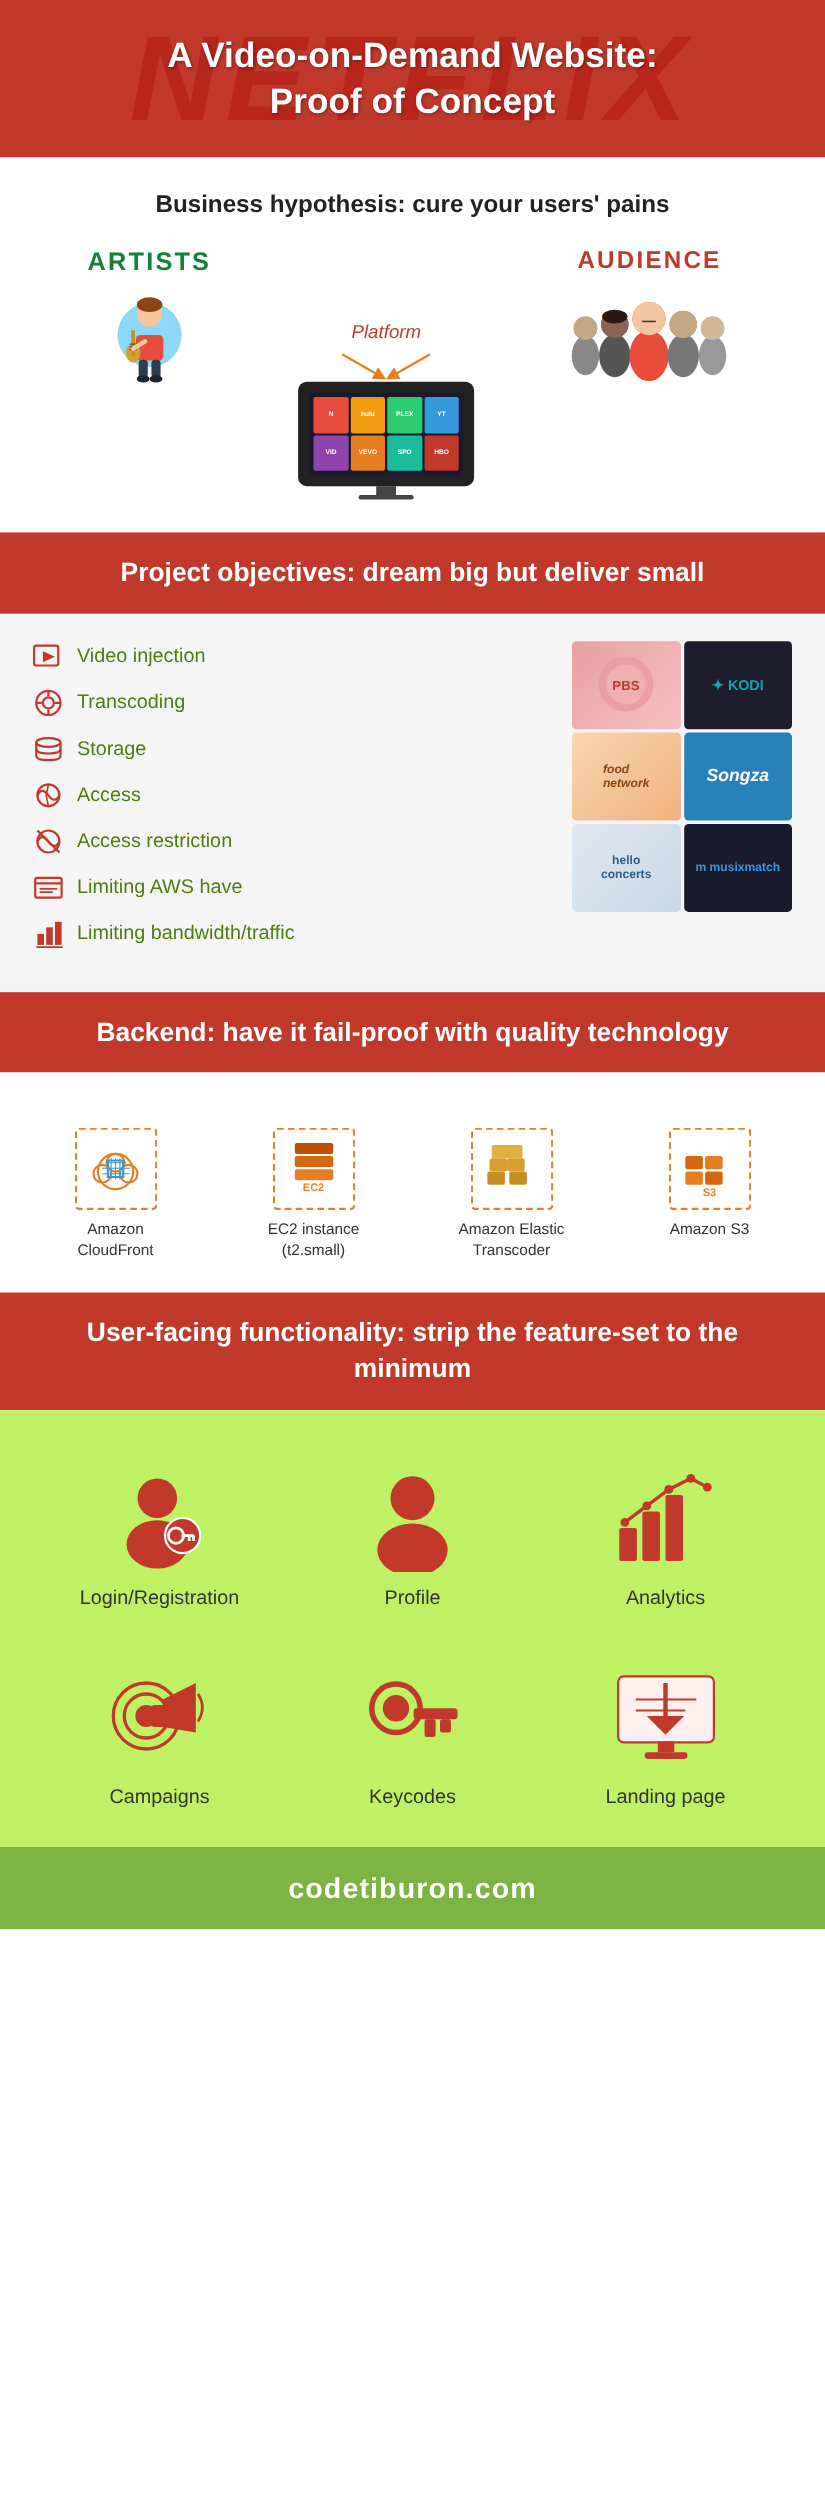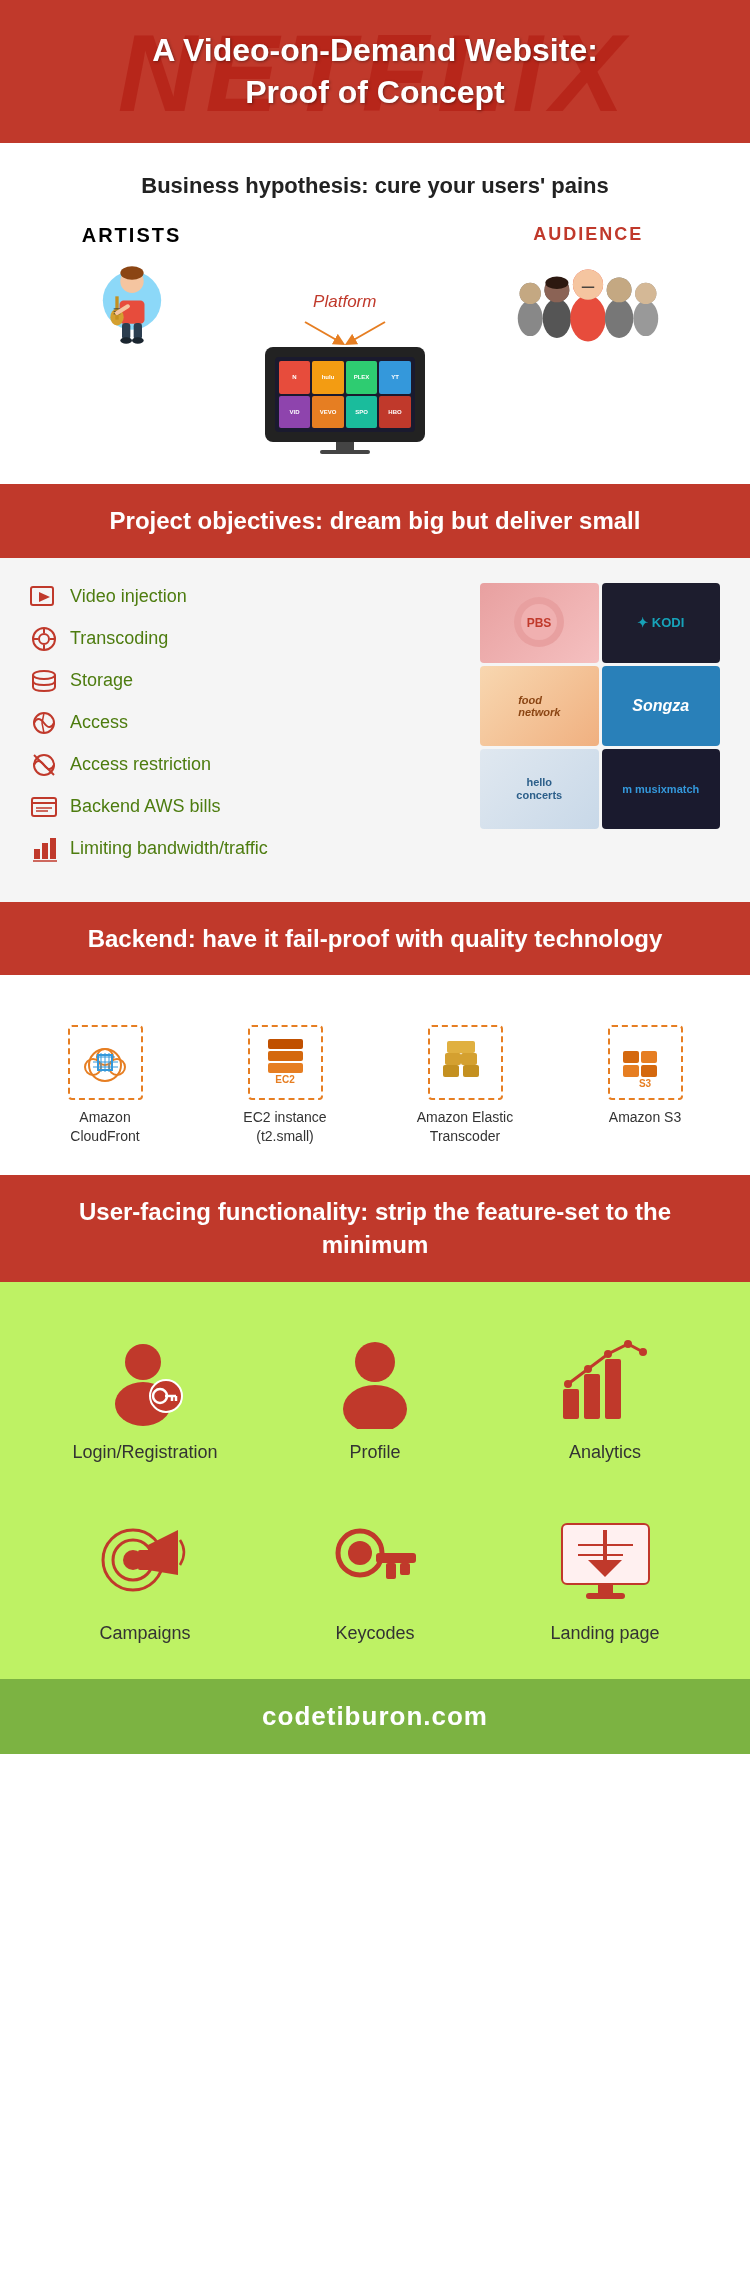--- a/index.html
+++ b/index.html
@@ -58,29 +58,29 @@
       justify-content: space-around;
       align-items: flex-start;
       position: relative;
     }
     .artists-col, .audience-col {
       display: flex;
       flex-direction: column;
       align-items: center;
     }
     .artists-col .label {
-      color: #000000;
-      font-size: 20px;
+      color: #15803d;
+      font-size: 23px;
       font-weight: bold;
       letter-spacing: 2px;
       margin-bottom: 16px;
     }
     .audience-col .label {
       color: #c0392b;
-      font-size: 18px;
+      font-size: 22px;
       font-weight: bold;
       letter-spacing: 2px;
       margin-bottom: 10px;
     }
     .tv-box {
       width: 160px;
       height: 95px;
       background: #222;
       border-radius: 8px;
       display: flex;
@@ -148,21 +148,21 @@
       align-items: center;
       justify-content: center;
       color: #c0392b;
       font-size: 20px;
     }
     .logos-grid {
       display: grid;
       grid-template-columns: 1fr 1fr;
       grid-template-rows: repeat(3, 80px);
       gap: 3px;
-      width: 240px;
+      width: 200px;
       flex-shrink: 0;
     }
     .logo-cell {
       display: flex;
       align-items: center;
       justify-content: center;
       font-weight: bold;
       font-size: 14px;
       border-radius: 4px;
     }
@@ -431,21 +431,21 @@
 
     <li>
       <span class="obj-icon">
         <svg width="28" height="28" viewBox="0 0 28 28">
             <rect x="2" y="5" width="24" height="18" rx="2" fill="none" stroke="#c0392b" stroke-width="2"></rect>
             <line x1="2" y1="10" x2="26" y2="10" stroke="#c0392b" stroke-width="2"></line>
             <line x1="6" y1="15" x2="22" y2="15" stroke="#c0392b" stroke-width="1.5"></line>
             <line x1="6" y1="18" x2="18" y2="18" stroke="#c0392b" stroke-width="1.5"></line>
           </svg>
       </span>
-      <span>Backend AWS bills</span>
+      <span>Limiting AWS have</span>
     </li>
 
     <li>
       <span class="obj-icon">
         <svg width="28" height="28" viewBox="0 0 28 28">
             <rect x="4" y="14" width="6" height="10" fill="#c0392b"></rect>
             <rect x="12" y="8" width="6" height="16" fill="#c0392b"></rect>
             <rect x="20" y="3" width="6" height="21" fill="#c0392b"></rect>
             <line x1="3" y1="26" x2="27" y2="26" stroke="#c0392b" stroke-width="1.5"></line>
           </svg>

